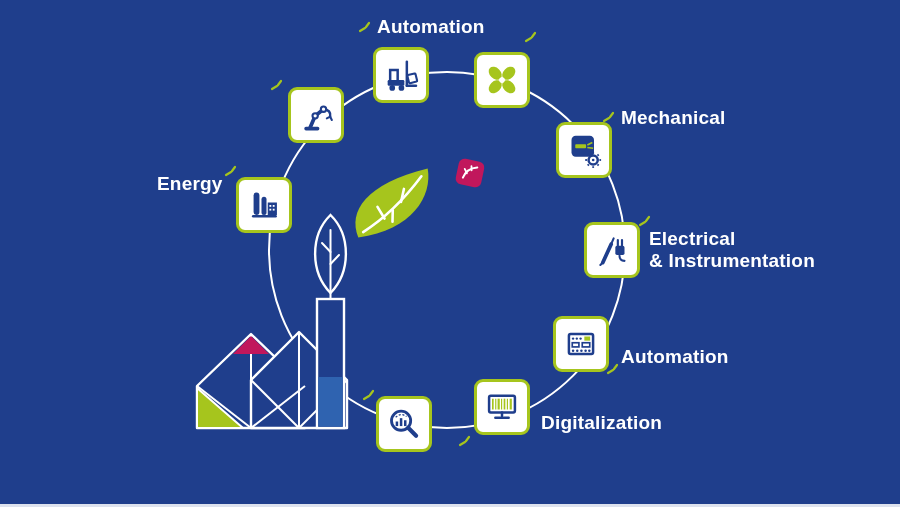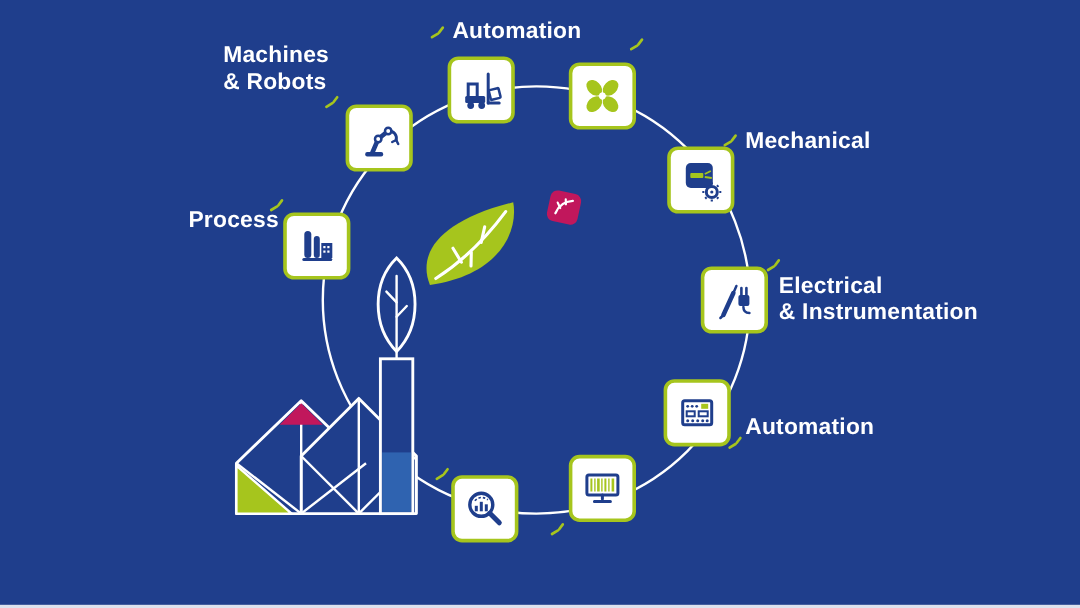--- a/index.html
+++ b/index.html
@@ -206,28 +206,27 @@
       </g>
       <g fill="#ffffff">
         <rect x="30.5" y="24" width="2.2" height="2.2"></rect>
         <rect x="34.5" y="24" width="2.2" height="2.2"></rect>
         <rect x="30.5" y="28.5" width="2.2" height="2.2"></rect>
         <rect x="34.5" y="28.5" width="2.2" height="2.2"></rect>
       </g>
     </svg>
   </div>
 
-  <div class="label" style="left:186px;top:36px">Machines
-&amp; Robots</div>
   <div class="label" style="left:377px;top:16px">Automation</div>
   <div class="label" style="left:621px;top:107px">Mechanical</div>
   <div class="label" style="left:621px;top:346px">Automation</div>
   <div class="label" style="left:649px;top:228px">Electrical
 &amp; Instrumentation</div>
-  <div class="label" style="left:157px;top:173px">Process</div>
+  <div class="label" style="left:541px;top:412px">Digitalization</div>
+  <div class="label" style="left:157px;top:173px">Energy</div>
 
   <svg class="sparkle" style="left:270px;top:78px" viewBox="0 0 15 15">
       <path d="M2 11 L7 8 M11 3 L8 7" stroke="#a6c51d" stroke-width="2.2" fill="none" stroke-linecap="round"></path>
     </svg>
   <svg class="sparkle" style="left:358px;top:20px" viewBox="0 0 15 15">
       <path d="M2 11 L7 8 M11 3 L8 7" stroke="#a6c51d" stroke-width="2.2" fill="none" stroke-linecap="round"></path>
     </svg>
   <svg class="sparkle" style="left:524px;top:30px" viewBox="0 0 15 15">
       <path d="M2 11 L7 8 M11 3 L8 7" stroke="#a6c51d" stroke-width="2.2" fill="none" stroke-linecap="round"></path>
     </svg>

